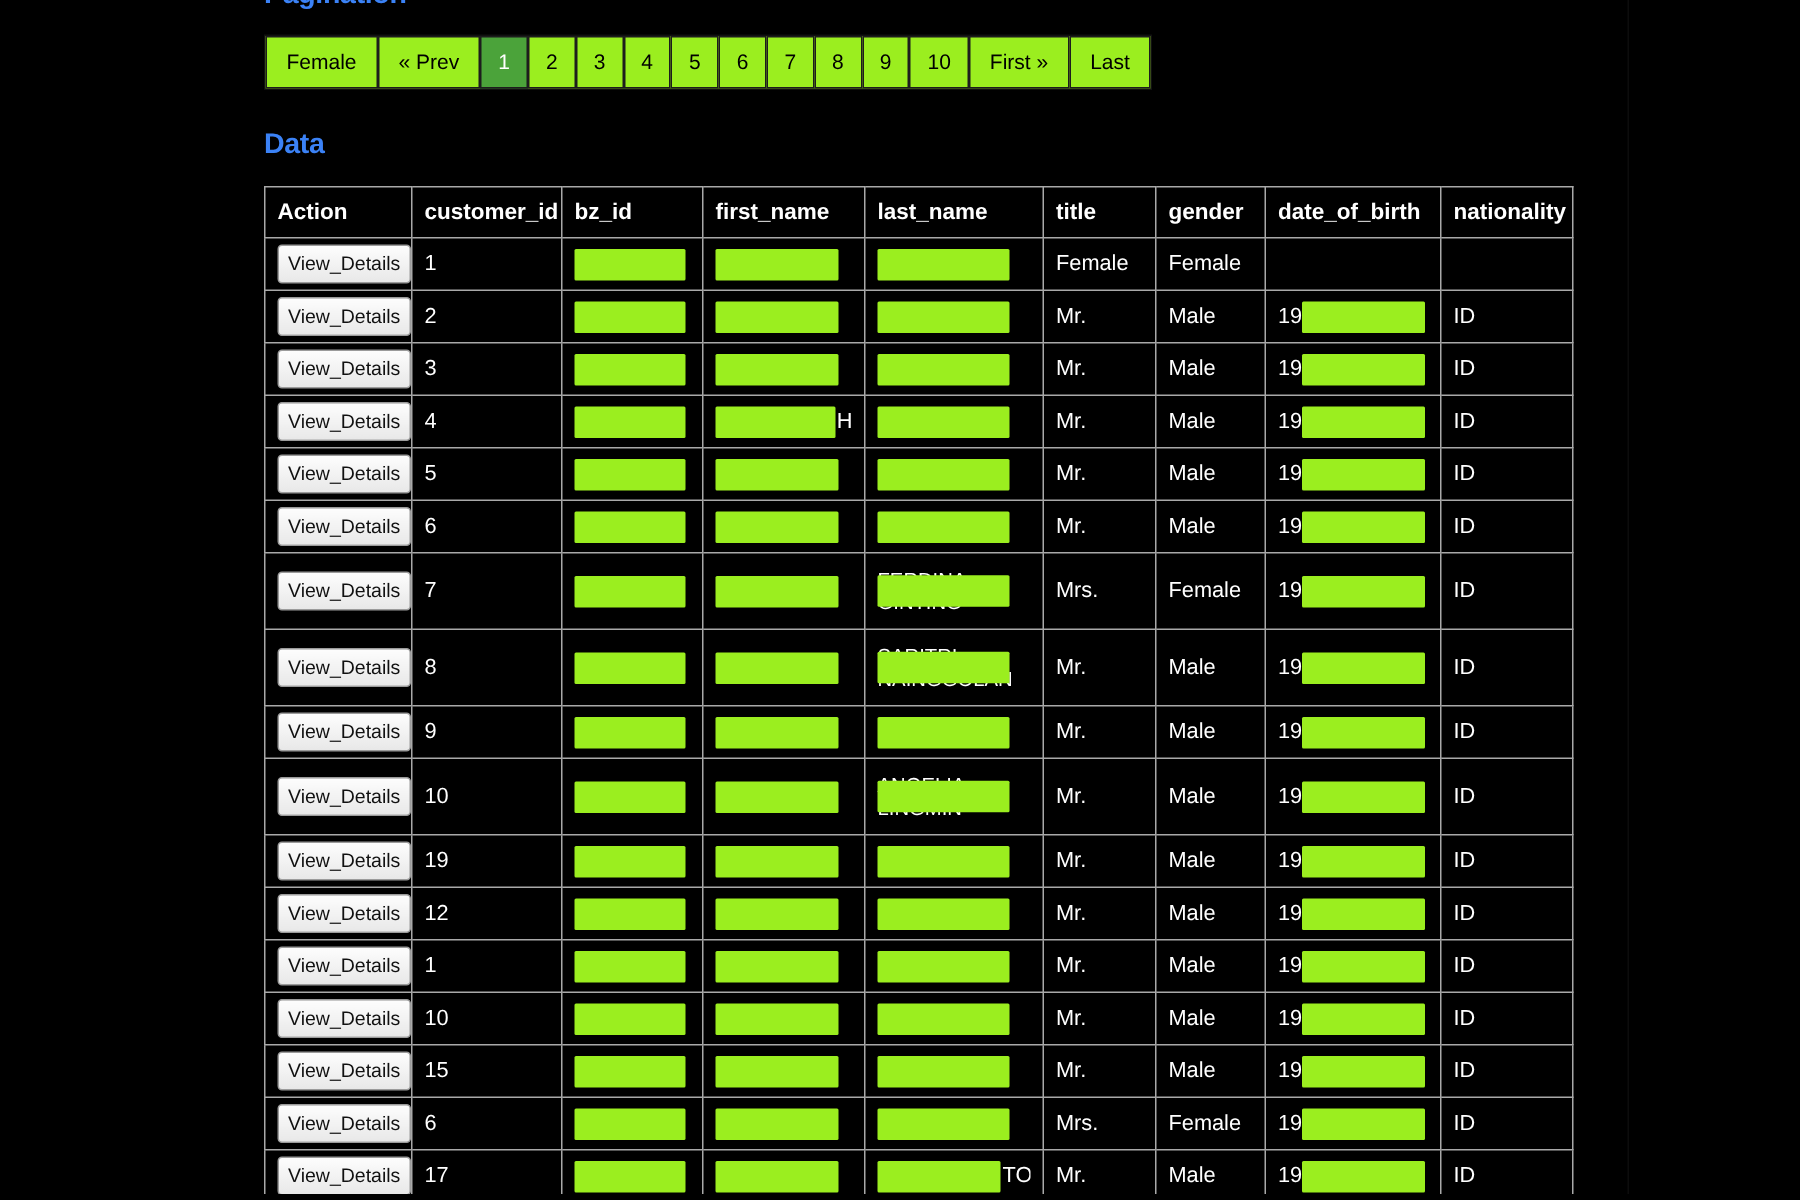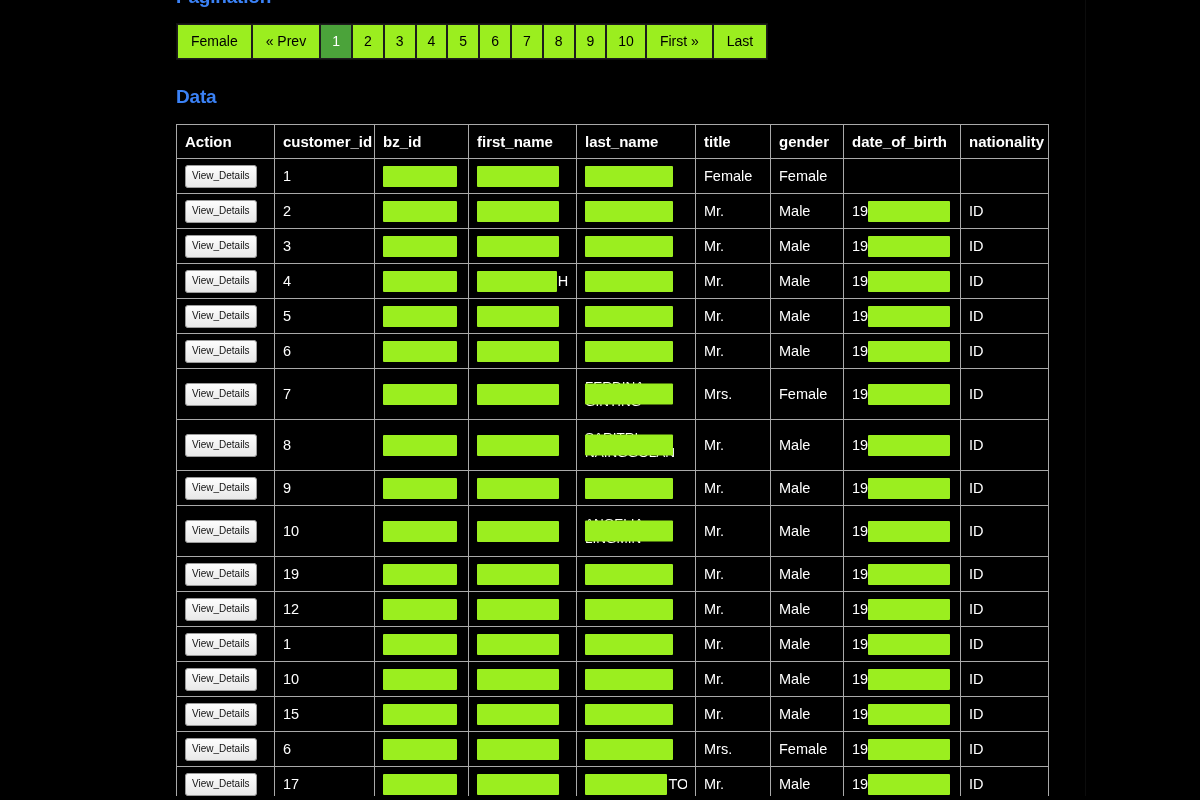--- a/index.html
+++ b/index.html
@@ -112,21 +112,21 @@
   col.c-nat         { width: 88px; }
 
   .view-btn {
     display: inline-block;
     background: #f1f1f1;
     background-image: linear-gradient(#fdfdfd, #e8e8e8);
     color: #111111;
     border: 1px solid #9b9b9b;
     border-radius: 3px;
     font-family: "Liberation Sans", sans-serif;
-    font-size: 10px;
+    font-size: 13px;
     line-height: 1;
     padding: 5px 6px 6px 6px;
     cursor: pointer;
     white-space: nowrap;
   }
   
   .redact {
     display: inline-block;
     background: #9bee1f;
     height: 21px;

